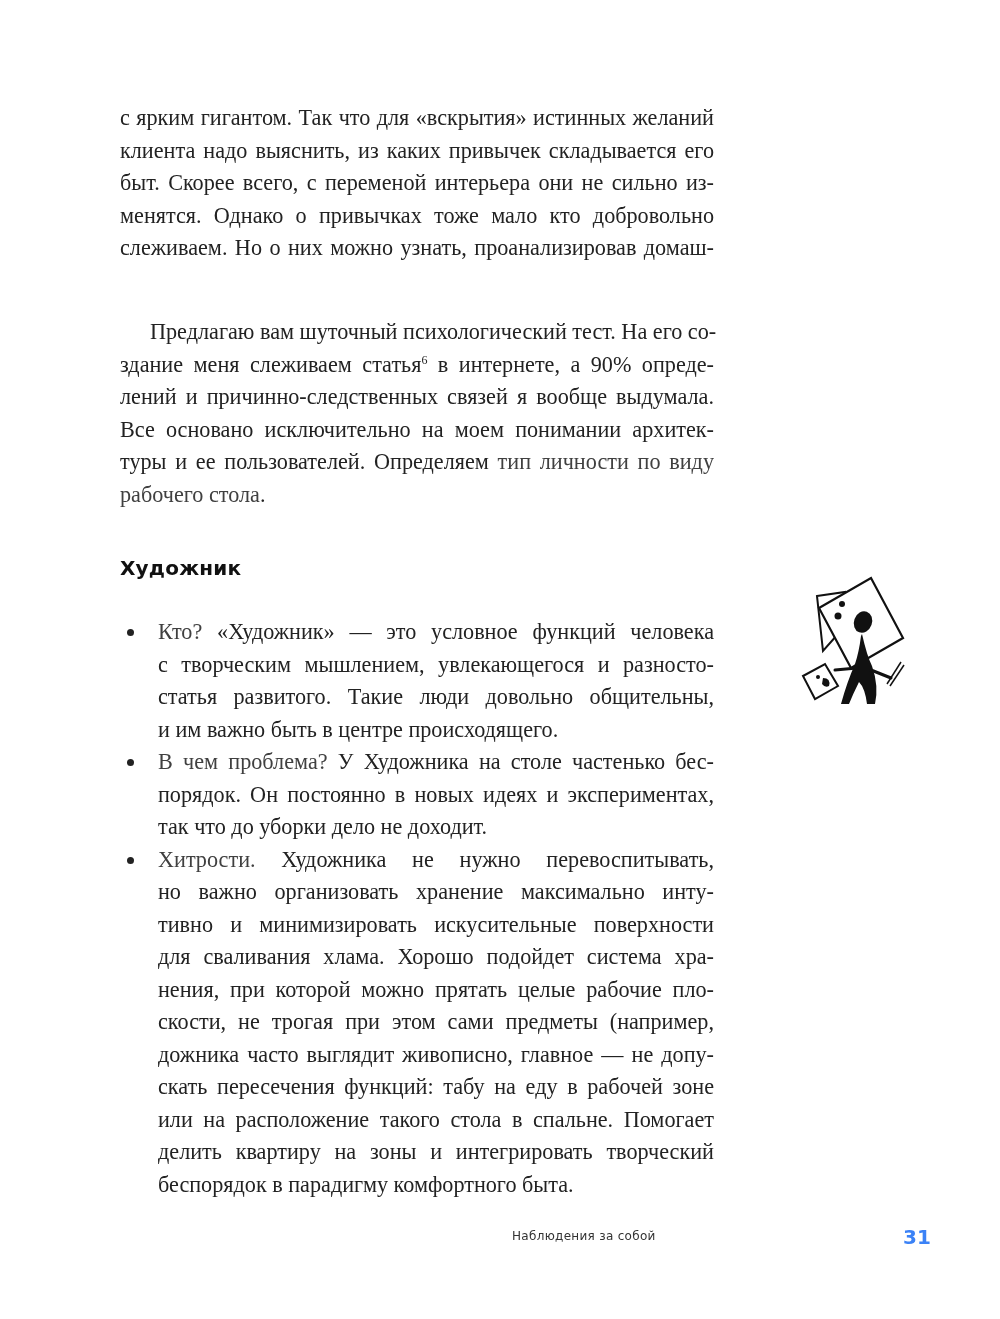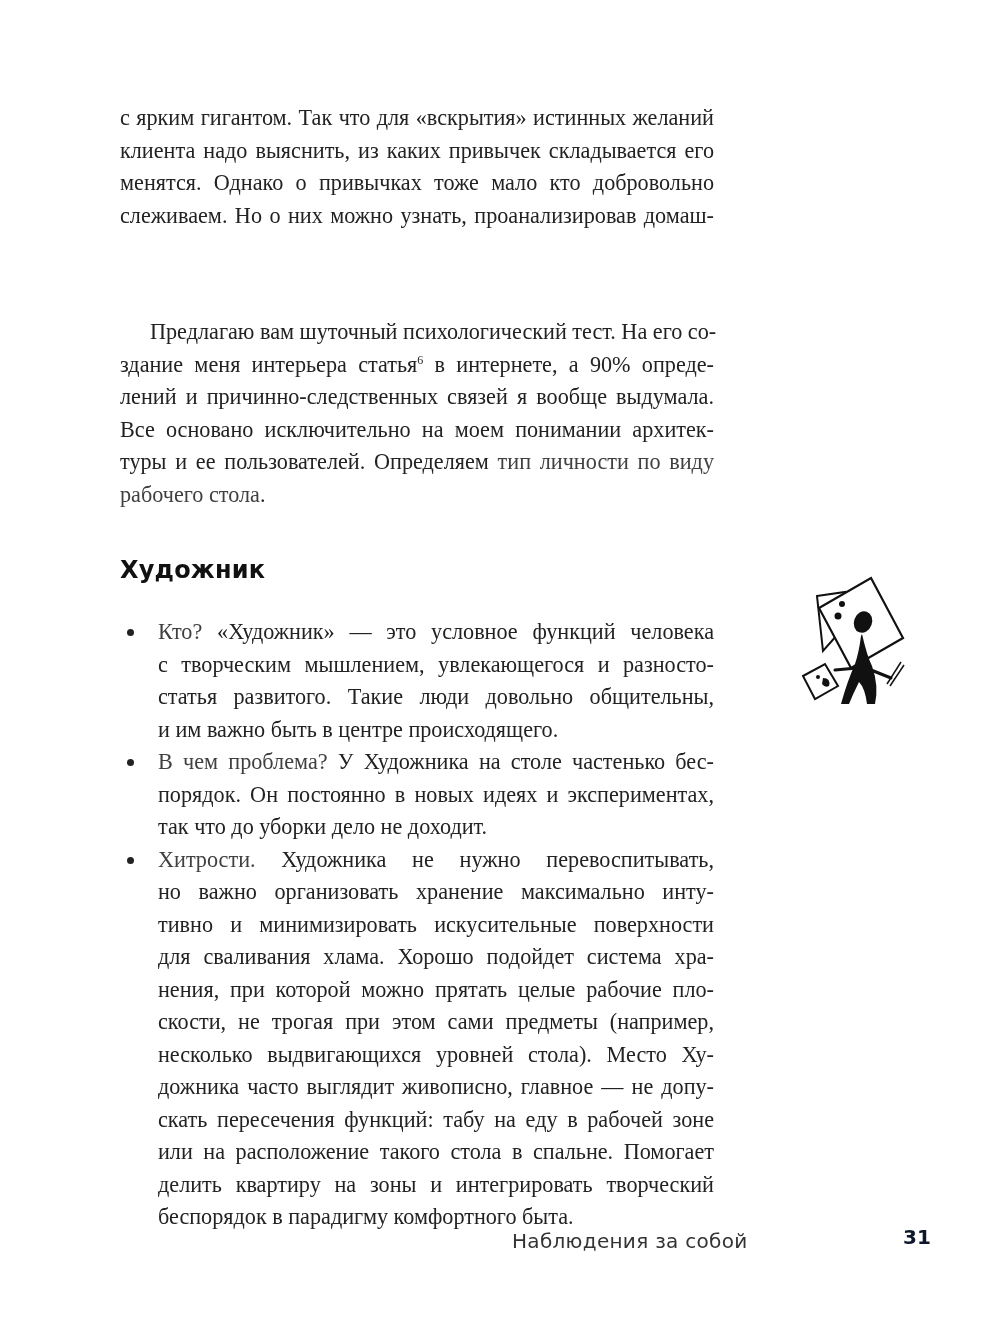--- a/index.html
+++ b/index.html
@@ -43,21 +43,21 @@
     }
     .indent { padding-left: 30px; }
     b, .bold { font-weight: normal; color: #404040; }
 
     .heading {
       position: absolute;
       left: 120px;
       top: 540px;
       font-family: "DejaVu Sans", "Liberation Sans", sans-serif;
       font-weight: bold;
-      font-size: 24px;
+      font-size: 20px;
       letter-spacing: 0.2px;
       color: #111;
       margin: 0;
     }
 
     .bullets {
       position: absolute;
       left: 120px;
       top: 600px;
       width: 594px;
@@ -84,57 +84,58 @@
       text-align: justify;
       text-align-last: justify;
     }
     .bullet-item .line.last { text-align-last: left; }
 
     .footer-title {
       position: absolute;
       left: 512px;
       top: 1213px;
       font-family: "DejaVu Sans", "Liberation Sans", sans-serif;
-      font-size: 20px;
+      font-size: 12px;
       color: #333;
       letter-spacing: 0.3px;
     }
     .page-number {
       position: absolute;
       left: 903px;
       top: 1209px;
       font-family: "DejaVu Sans", "Liberation Sans", sans-serif;
       font-weight: bold;
       font-size: 20px;
-      color: #0f172a;
+      color: #3b82f6;
     }
     .illustration {
       position: absolute;
       left: 775px;
       top: 540px;
       width: 130px;
       height: 150px;
     }
     sup { font-size: 12px; line-height: 0; vertical-align: super; }
   </style>
 </head>
 <body>
 
 <div class="page">
 
   <div class="para serif" style="top:86px;">
     <span class="line">с ярким гигантом. Так что для «вскрытия» истинных желаний</span>
     <span class="line">клиента надо выяснить, из каких привычек складывается его</span>
+    <span class="line">быт. Скорее всего, с переменой интерьера они не сильно из-</span>
     <span class="line">менятся. Однако о привычках тоже мало кто добровольно</span>
     <span class="line">слеживаем. Но о них можно узнать, проанализировав домаш-</span>
   </div>
 
   <div class="para serif" style="top:300px;">
     <span class="line indent">Предлагаю вам шуточный психологический тест. На его со-</span>
-    <span class="line"><span>здание меня интерьера статья</span><sup>6</sup><span> в интернете, а 90% опреде-</span></span>
+    <span class="line"><span>здание меня слеживаем статья</span><sup>6</sup><span> в интернете, а 90% опреде-</span></span>
     <span class="line">лений и причинно-следственных связей я вообще выдумала.</span>
     <span class="line">Все основано исключительно на моем понимании архитек-</span>
     <span class="line"><span>туры и ее пользователей. Определяем </span><b>тип личности по виду</b></span>
     <span class="line last"><b>рабочего стола</b><span>.</span></span>
   </div>
 
   <h2 class="heading">Художник</h2>
 
   <svg class="illustration" viewBox="0 0 130 150">
 
@@ -174,21 +175,20 @@
       <span class="line last">так что до уборки дело не доходит.</span>
     </li>
     <li class="bullet-item">
       <span class="bullet-dot"></span>
       <span class="line"><b>Хитрости.</b><span> Художника не нужно перевоспитывать,</span></span>
       <span class="line">но важно организовать хранение максимально инту-</span>
       <span class="line">тивно и минимизировать искусительные поверхности</span>
       <span class="line">для сваливания хлама. Хорошо подойдет система хра-</span>
       <span class="line">нения, при которой можно прятать целые рабочие пло-</span>
       <span class="line">скости, не трогая при этом сами предметы (например,</span>
-      <span class="line">несколько выдвигающихся уровней стола). Место Ху-</span>
       <span class="line">дожника часто выглядит живописно, главное — не допу-</span>
       <span class="line">скать пересечения функций: табу на еду в рабочей зоне</span>
       <span class="line">или на расположение такого стола в спальне. Помогает</span>
       <span class="line">делить квартиру на зоны и интегрировать творческий</span>
       <span class="line last">беспорядок в парадигму комфортного быта.</span>
     </li>
   </ul>
 
   <div class="footer-title">Наблюдения за собой</div>
   <div class="page-number">31</div>

